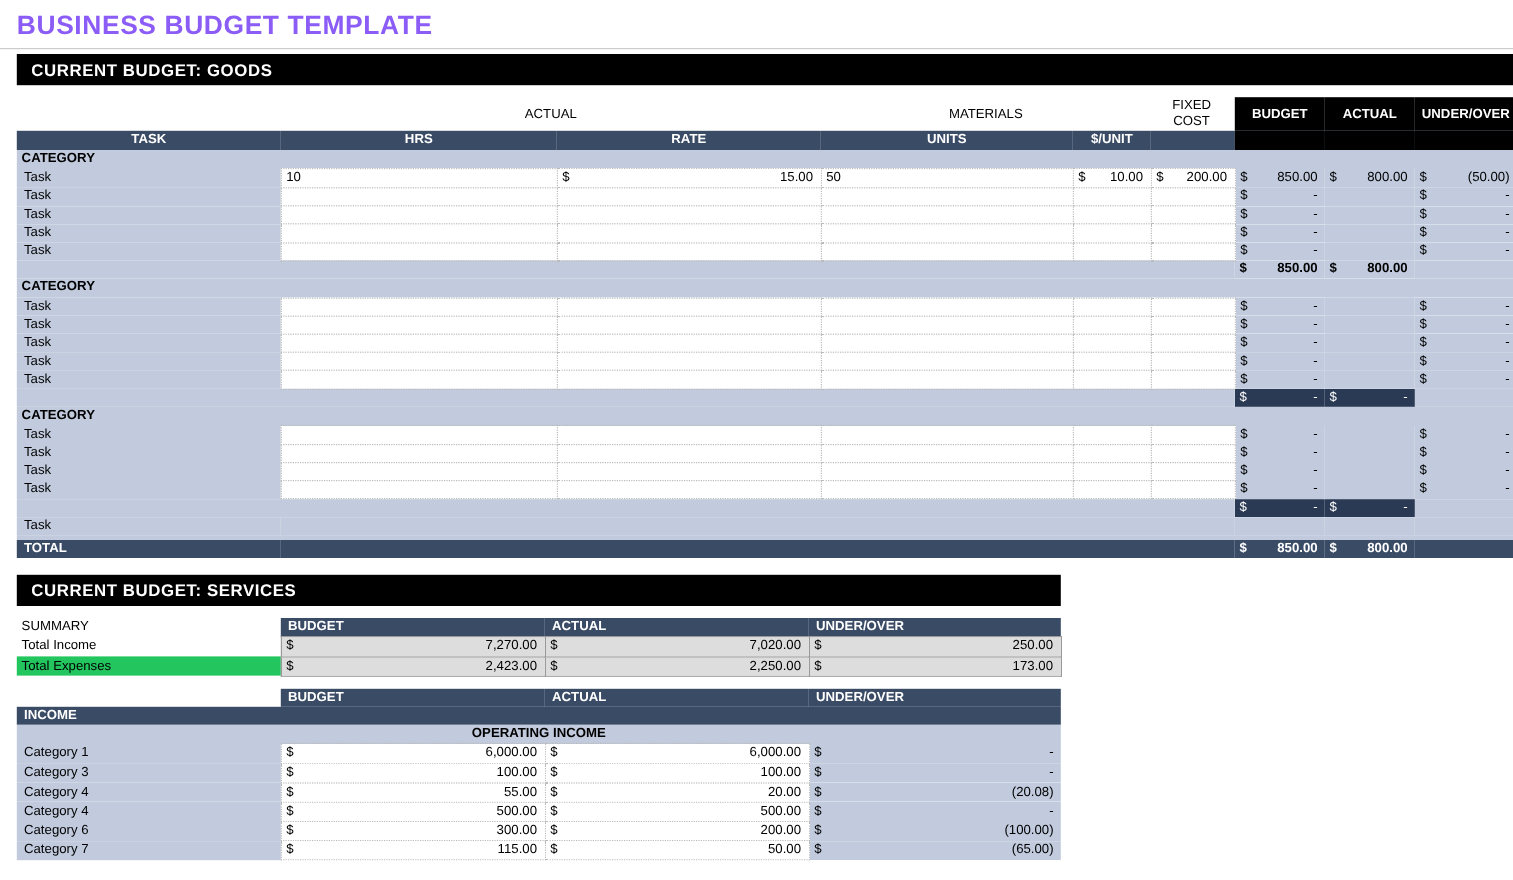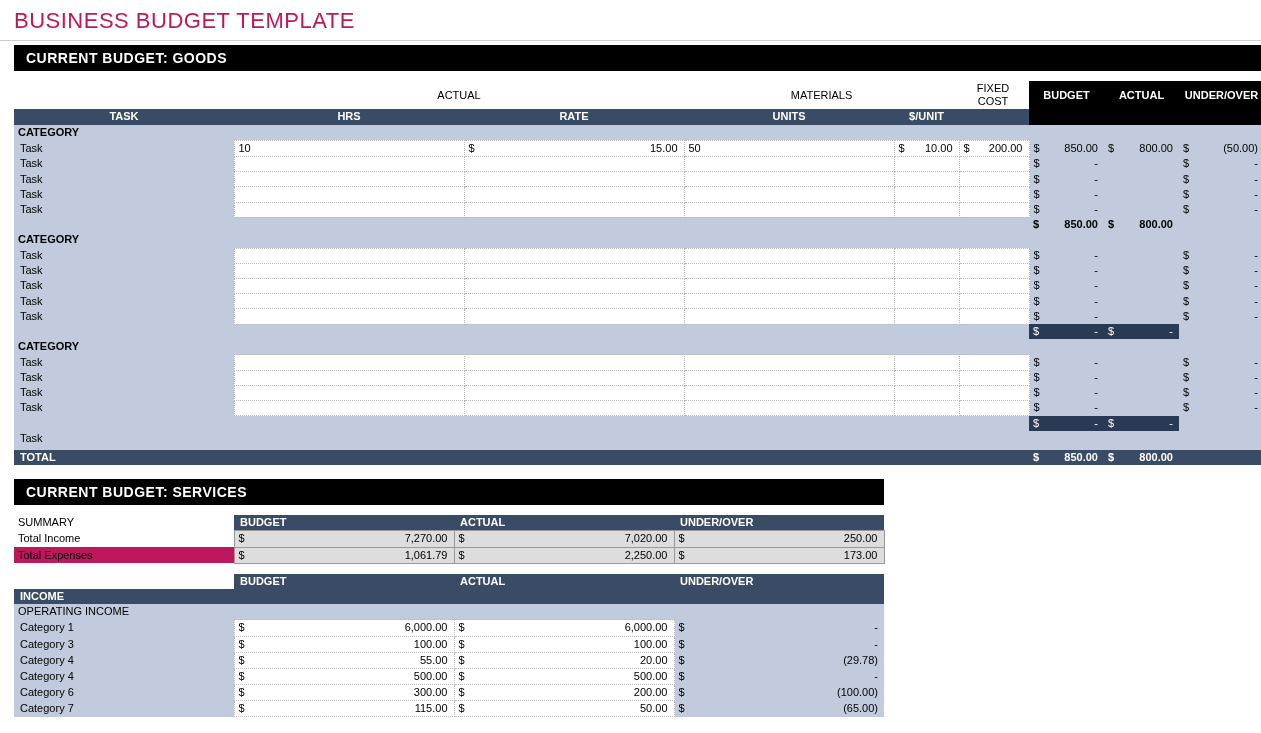--- a/index.html
+++ b/index.html
@@ -5,22 +5,22 @@
   * { box-sizing: border-box; margin: 0; padding: 0; }
   body {
     font-family: Arial, Helvetica, sans-serif;
     font-size: 11px;
     background: #fff;
     color: #000;
     width: 1261px;
   }
   .page-title {
     font-size: 22px;
-    font-weight: normal;
-    color: #be185d;
+    font-weight: bold;
+    color: #8b5cf6;
     padding: 8px 14px 6px;
     letter-spacing: 0.5px;
     border-bottom: 1px solid #ccc;
     width: 1261px;
   }
   .bar-black {
     background: #000;
     color: #fff;
     font-weight: bold;
     font-size: 14px;
@@ -41,21 +41,21 @@
   .task-row .blue-cell { background: #c1cbdd; }
   .num { text-align: right; padding-right: 6px; }
   .dollar-cell { position: relative; }
   .dollar-sign { position: absolute; left: 4px; }
   .total-row { background: #3a4b66; color: #fff; font-weight: bold; }
   .dark-sub { background: #2b3a54; color: #fff; }
   .summary-hdr { background: #3a4b66; color: #fff; font-weight: bold; padding-left: 6px; }
   .gray-row td { background: #ddd; margin-top: 28px; }
   .blue-bg { background: #c1cbdd; }
   .spacer { height: 10px; }
-  .op-head { background: #c1cbdd; font-weight: normal; }
+  .op-head { background: #c1cbdd; font-weight: bold; text-align: center; }
   .income-bar { background: #3a4b66; color: #fff; font-weight: bold; padding-left: 6px; margin-left: 36px; }
 </style>
 </head>
 <body>
 
 <div class="page-title">BUSINESS BUDGET TEMPLATE</div>
 
 <div class="goods-wrap">
   <div class="bar-black">CURRENT BUDGET: GOODS</div>
   <div class="spacer"></div>
@@ -316,22 +316,22 @@
       <td class="summary-hdr">ACTUAL</td>
       <td class="summary-hdr">UNDER/OVER</td>
     </tr>
     <tr class="gray-row">
       <td style="background:#fff">Total Income</td>
       <td class="num dollar-cell" style="border:1px solid #999"><span class="dollar-sign">$</span><span>7,270.00</span></td>
       <td class="num dollar-cell" style="border:1px solid #999"><span class="dollar-sign">$</span><span>7,020.00</span></td>
       <td class="num dollar-cell" style="border:1px solid #999"><span class="dollar-sign">$</span><span>250.00</span></td>
     </tr>
     <tr class="gray-row">
-      <td style="background:#be185d">Total Expenses</td>
-      <td class="num dollar-cell" style="border:1px solid #999"><span class="dollar-sign">$</span><span>1,061.79</span></td>
+      <td style="background:#22c55e">Total Expenses</td>
+      <td class="num dollar-cell" style="border:1px solid #999"><span class="dollar-sign">$</span><span>2,423.00</span></td>
       <td class="num dollar-cell" style="border:1px solid #999"><span class="dollar-sign">$</span><span>2,250.00</span></td>
       <td class="num dollar-cell" style="border:1px solid #999"><span class="dollar-sign">$</span><span>173.00</span></td>
     </tr>
   </tbody>
     </table>
   <div class="spacer"></div>
   <table>
     <colgroup>
         <col style="width:220px">
         <col style="width:220px">
@@ -360,21 +360,21 @@
     <tr class="task-row">
           <td class="label">Category 3</td>
           <td class="cell num dollar-cell"><span class="dollar-sign">$</span><span>100.00</span></td>
           <td class="cell num dollar-cell"><span class="dollar-sign">$</span><span>100.00</span></td>
           <td class="blue-cell num dollar-cell"><span class="dollar-sign">$</span><span>-</span></td>
         </tr>
     <tr class="task-row">
           <td class="label">Category 4</td>
           <td class="cell num dollar-cell"><span class="dollar-sign">$</span><span>55.00</span></td>
           <td class="cell num dollar-cell"><span class="dollar-sign">$</span><span>20.00</span></td>
-          <td class="blue-cell num dollar-cell"><span class="dollar-sign">$</span><span>(29.78)</span></td>
+          <td class="blue-cell num dollar-cell"><span class="dollar-sign">$</span><span>(20.08)</span></td>
         </tr>
     <tr class="task-row">
           <td class="label">Category 4</td>
           <td class="cell num dollar-cell"><span class="dollar-sign">$</span><span>500.00</span></td>
           <td class="cell num dollar-cell"><span class="dollar-sign">$</span><span>500.00</span></td>
           <td class="blue-cell num dollar-cell"><span class="dollar-sign">$</span><span>-</span></td>
         </tr>
     <tr class="task-row">
           <td class="label">Category 6</td>
           <td class="cell num dollar-cell"><span class="dollar-sign">$</span><span>300.00</span></td>

